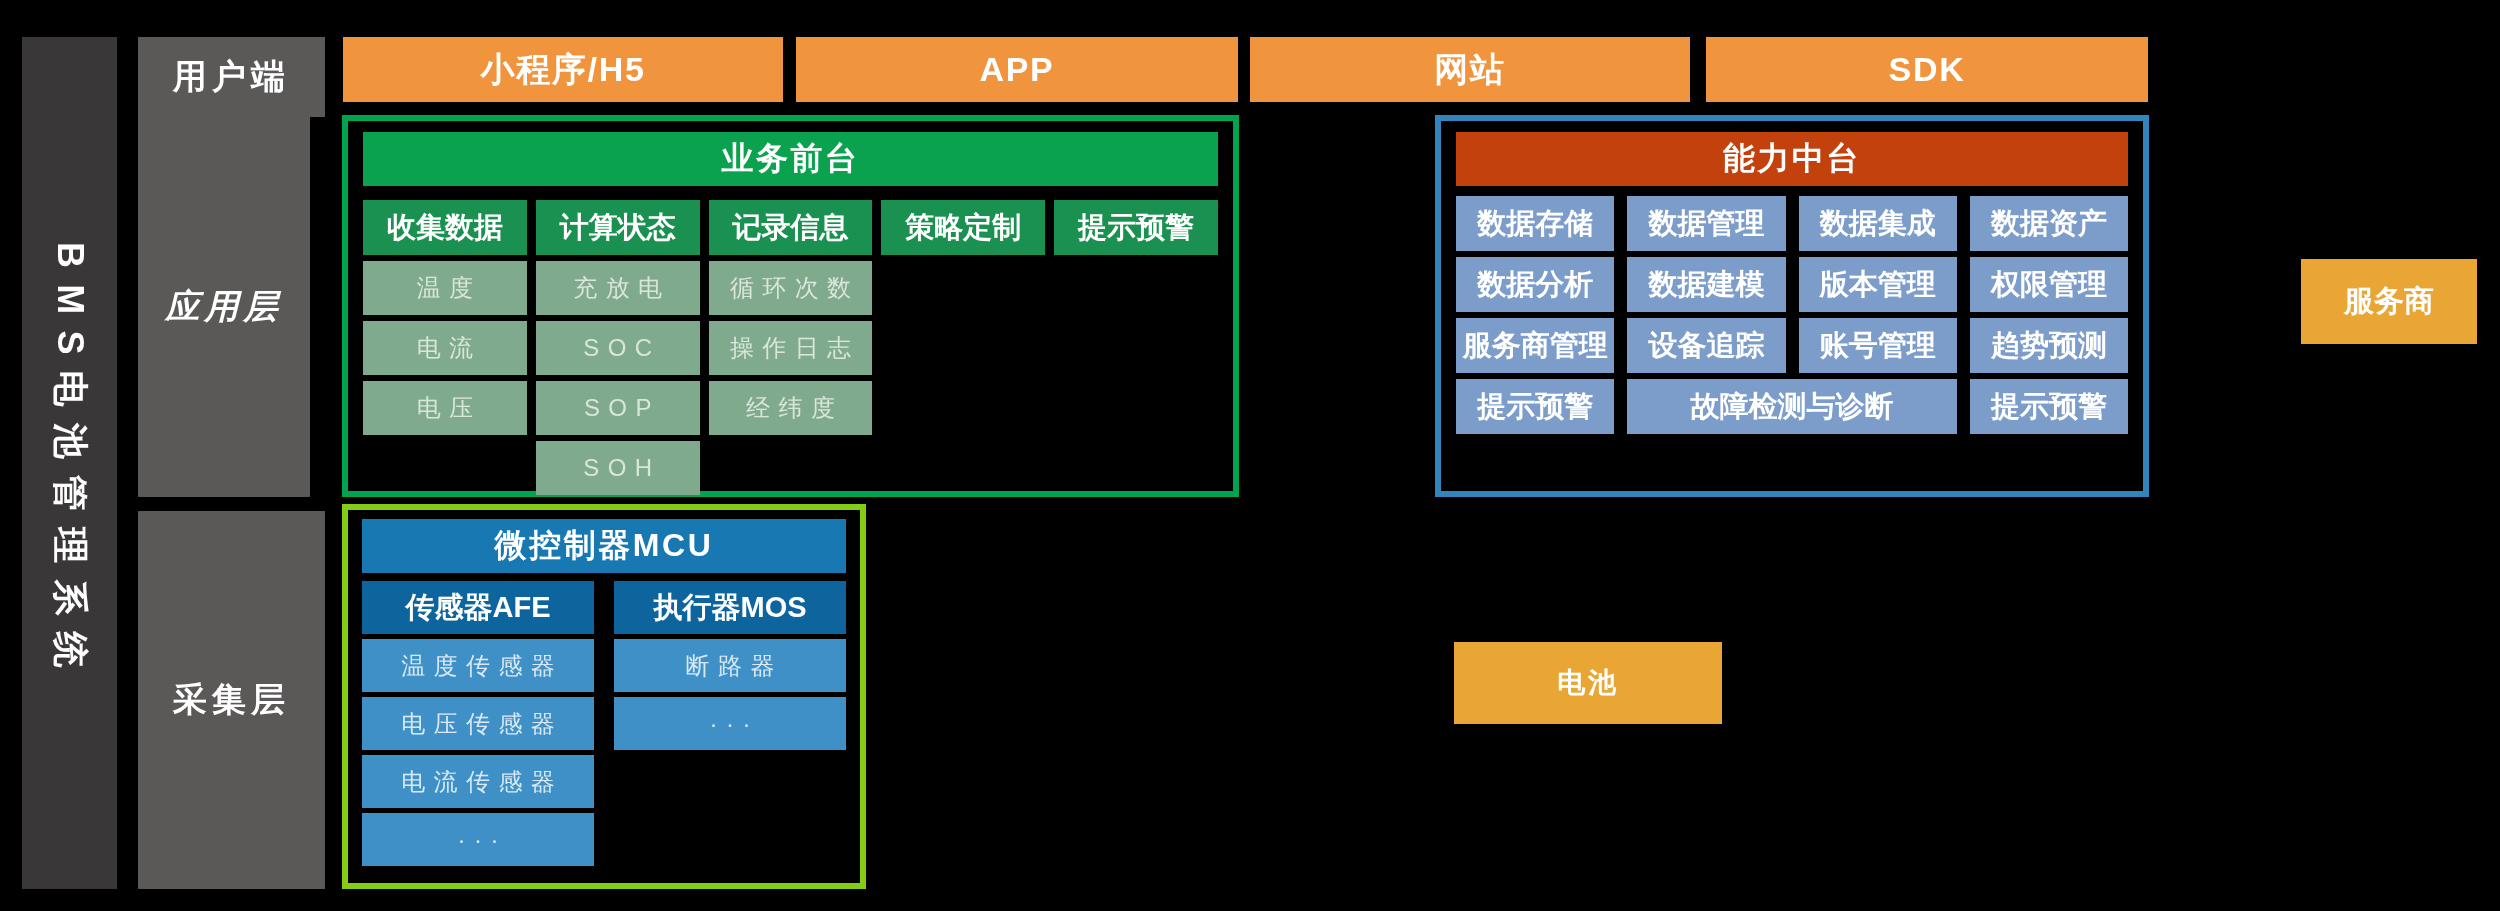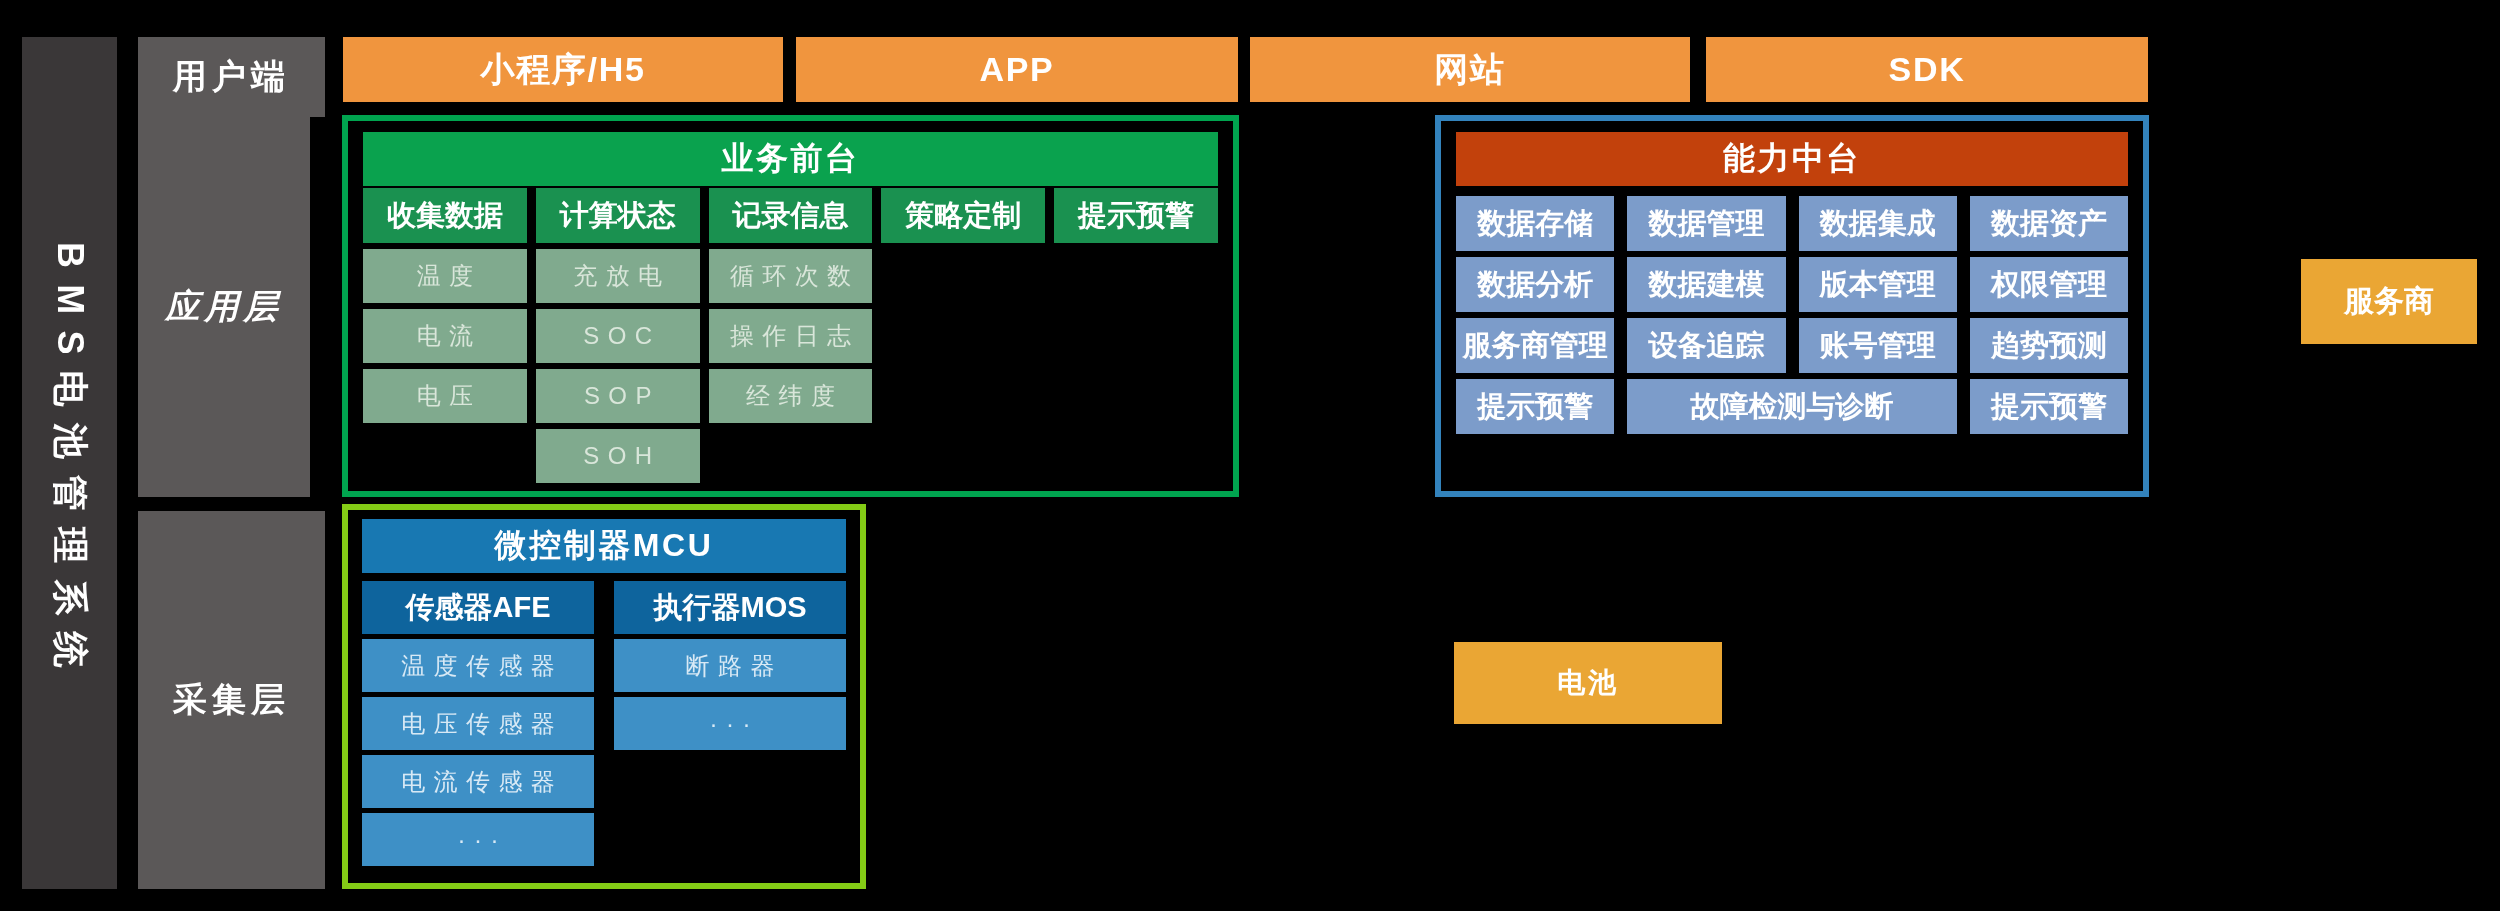--- a/index.html
+++ b/index.html
@@ -34,21 +34,21 @@
 
   
   .client{top:37px;height:65px;background:#F0953E;color:#fff;font-size:34px;font-weight:bold;letter-spacing:0.05em;}
   .client.c0{left:343px;width:440px;}
   .client.c1{left:796px;width:442px;}
   .client.c2{left:1250px;width:440px;}
   .client.c3{left:1706px;width:442px;}
 
   
   .panel{display:flex;flex-direction:column;background:#000;}
-  .panel-green{left:342px;top:115px;width:897px;height:382px;border:6px solid #00A44F;padding:11px 15px;gap:2px;}
+  .panel-green{left:342px;top:115px;width:897px;height:382px;border:6px solid #00A44F;padding:11px 15px;gap:14px;}
   .panel-cap{left:1435px;top:115px;width:714px;height:382px;border:6px solid #3383BC;padding:11px 15px;gap:10px;}
   .panel-mcu{left:342px;top:504px;width:524px;height:385px;border:6px solid #84cc16;padding:9px 14px;gap:8px;}
 
   .panel-title{flex:0 0 54px;color:#fff;font-size:32px;font-weight:bold;letter-spacing:0.08em;}
   .t-green{background:#0AA24E;}
   .t-cap{background:#c2410c;}
   .t-mcu{background:#1878B2;}
 
   
   .cols{display:flex;gap:9px;align-items:flex-start;}

